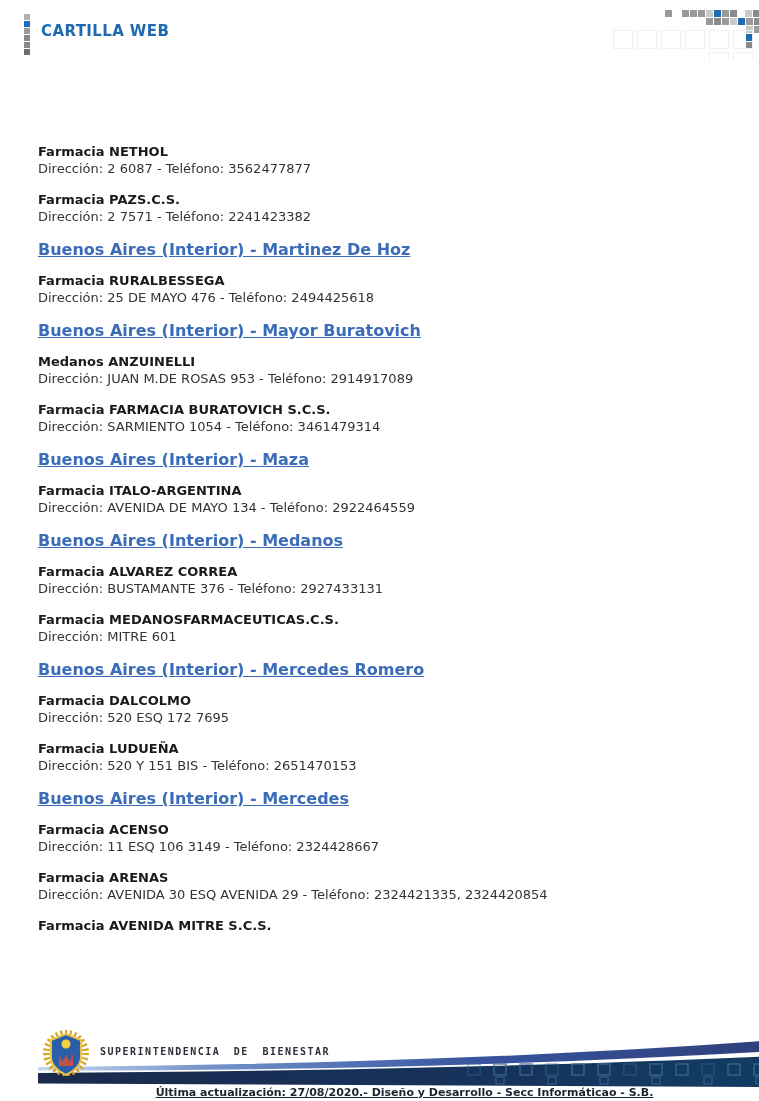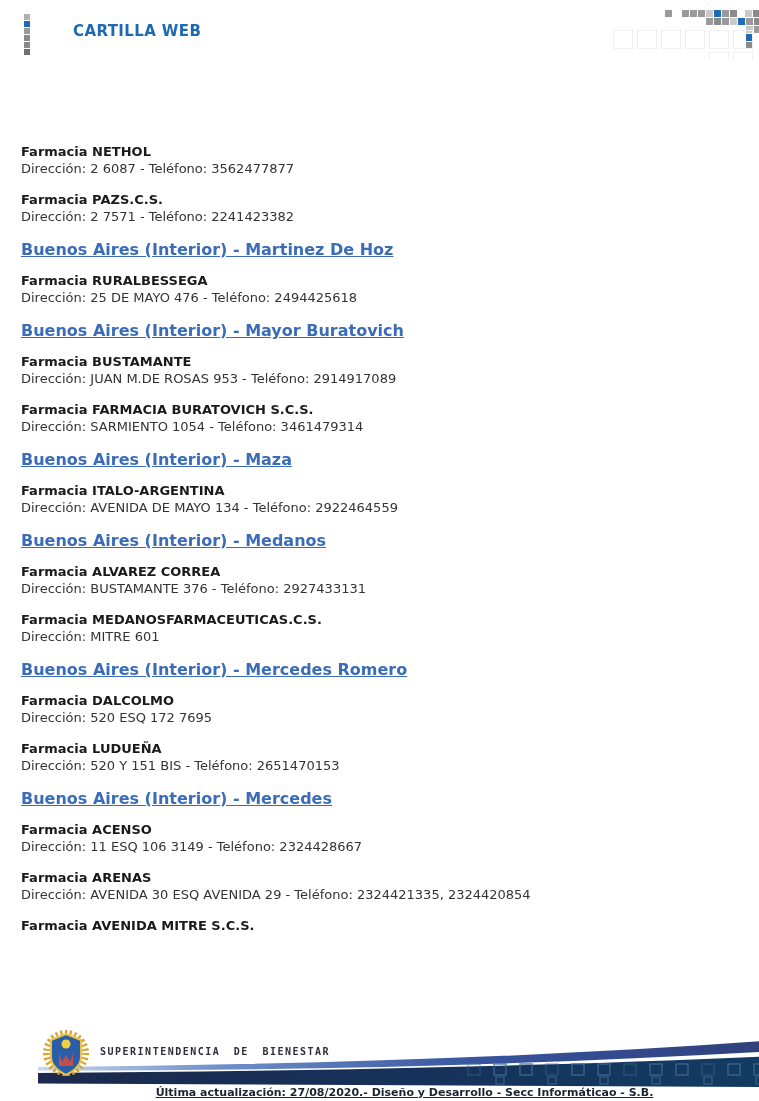--- a/index.html
+++ b/index.html
@@ -19,29 +19,29 @@
 
   
   .header{
     position:absolute;top:0;left:0;width:759px;height:60px;
     background:#fff;overflow:hidden;
   }
   .brand-squares{position:absolute;left:24px;top:14px;width:6px;}
   .brand-squares i{display:block;width:6px;height:6px;margin-bottom:1px;}
   .brand-title{
     position:absolute;left:41px;top:22px;
-    font-size:15px;font-weight:bold;letter-spacing:.4px;color:var(--brand-blue);margin-left:32px;
+    font-size:15px;font-weight:bold;letter-spacing:.4px;color:var(--brand-blue);
   }
   .header-deco i{position:absolute;width:7px;height:7px;}
   .header-deco b{position:absolute;width:20px;height:19px;border:1px solid #f0f0f0;}
 
   
   .main{
     position:absolute;top:60px;left:0;width:637px;
-    padding:83px 20px 0 21px;
+    padding:83px 20px 0 38px;
   }
   .entry{margin:0 0 14px 0;}
   .entry-name{font-size:13px;font-weight:bold;color:var(--text-dark);line-height:17px;}
   .entry-details{font-size:13px;color:var(--text-body);line-height:17px;}
   .section{margin:0 0 12px 0;font-size:16px;line-height:21px;font-weight:bold;}
   .section a{color:var(--link-blue);}
 
   
   .footer{position:absolute;left:18px;bottom:0;width:759px;height:73px;background:#fff;}
   .footer-logo{position:absolute;left:24px;top:0;z-index:3;}
@@ -113,21 +113,21 @@
         <div class="entry-name">Farmacia PAZS.C.S.</div>
         <div class="entry-details">Dirección: 2 7571 - Teléfono: 2241423382</div>
       </div>
       <h2 class="section"><a href="#">Buenos Aires (Interior) - Martinez De Hoz</a></h2>
       <div class="entry">
         <div class="entry-name">Farmacia RURALBESSEGA</div>
         <div class="entry-details">Dirección: 25 DE MAYO 476 - Teléfono: 2494425618</div>
       </div>
       <h2 class="section"><a href="#">Buenos Aires (Interior) - Mayor Buratovich</a></h2>
       <div class="entry">
-        <div class="entry-name">Farmacia BUSTAMANTE</div>
+        <div class="entry-name">Medanos ANZUINELLI</div>
         <div class="entry-details">Dirección: JUAN M.DE ROSAS 953 - Teléfono: 2914917089</div>
       </div>
       <div class="entry">
         <div class="entry-name">Farmacia FARMACIA BURATOVICH S.C.S.</div>
         <div class="entry-details">Dirección: SARMIENTO 1054 - Teléfono: 3461479314</div>
       </div>
       <h2 class="section"><a href="#">Buenos Aires (Interior) - Maza</a></h2>
       <div class="entry">
         <div class="entry-name">Farmacia ITALO-ARGENTINA</div>
         <div class="entry-details">Dirección: AVENIDA DE MAYO 134 - Teléfono: 2922464559</div>

